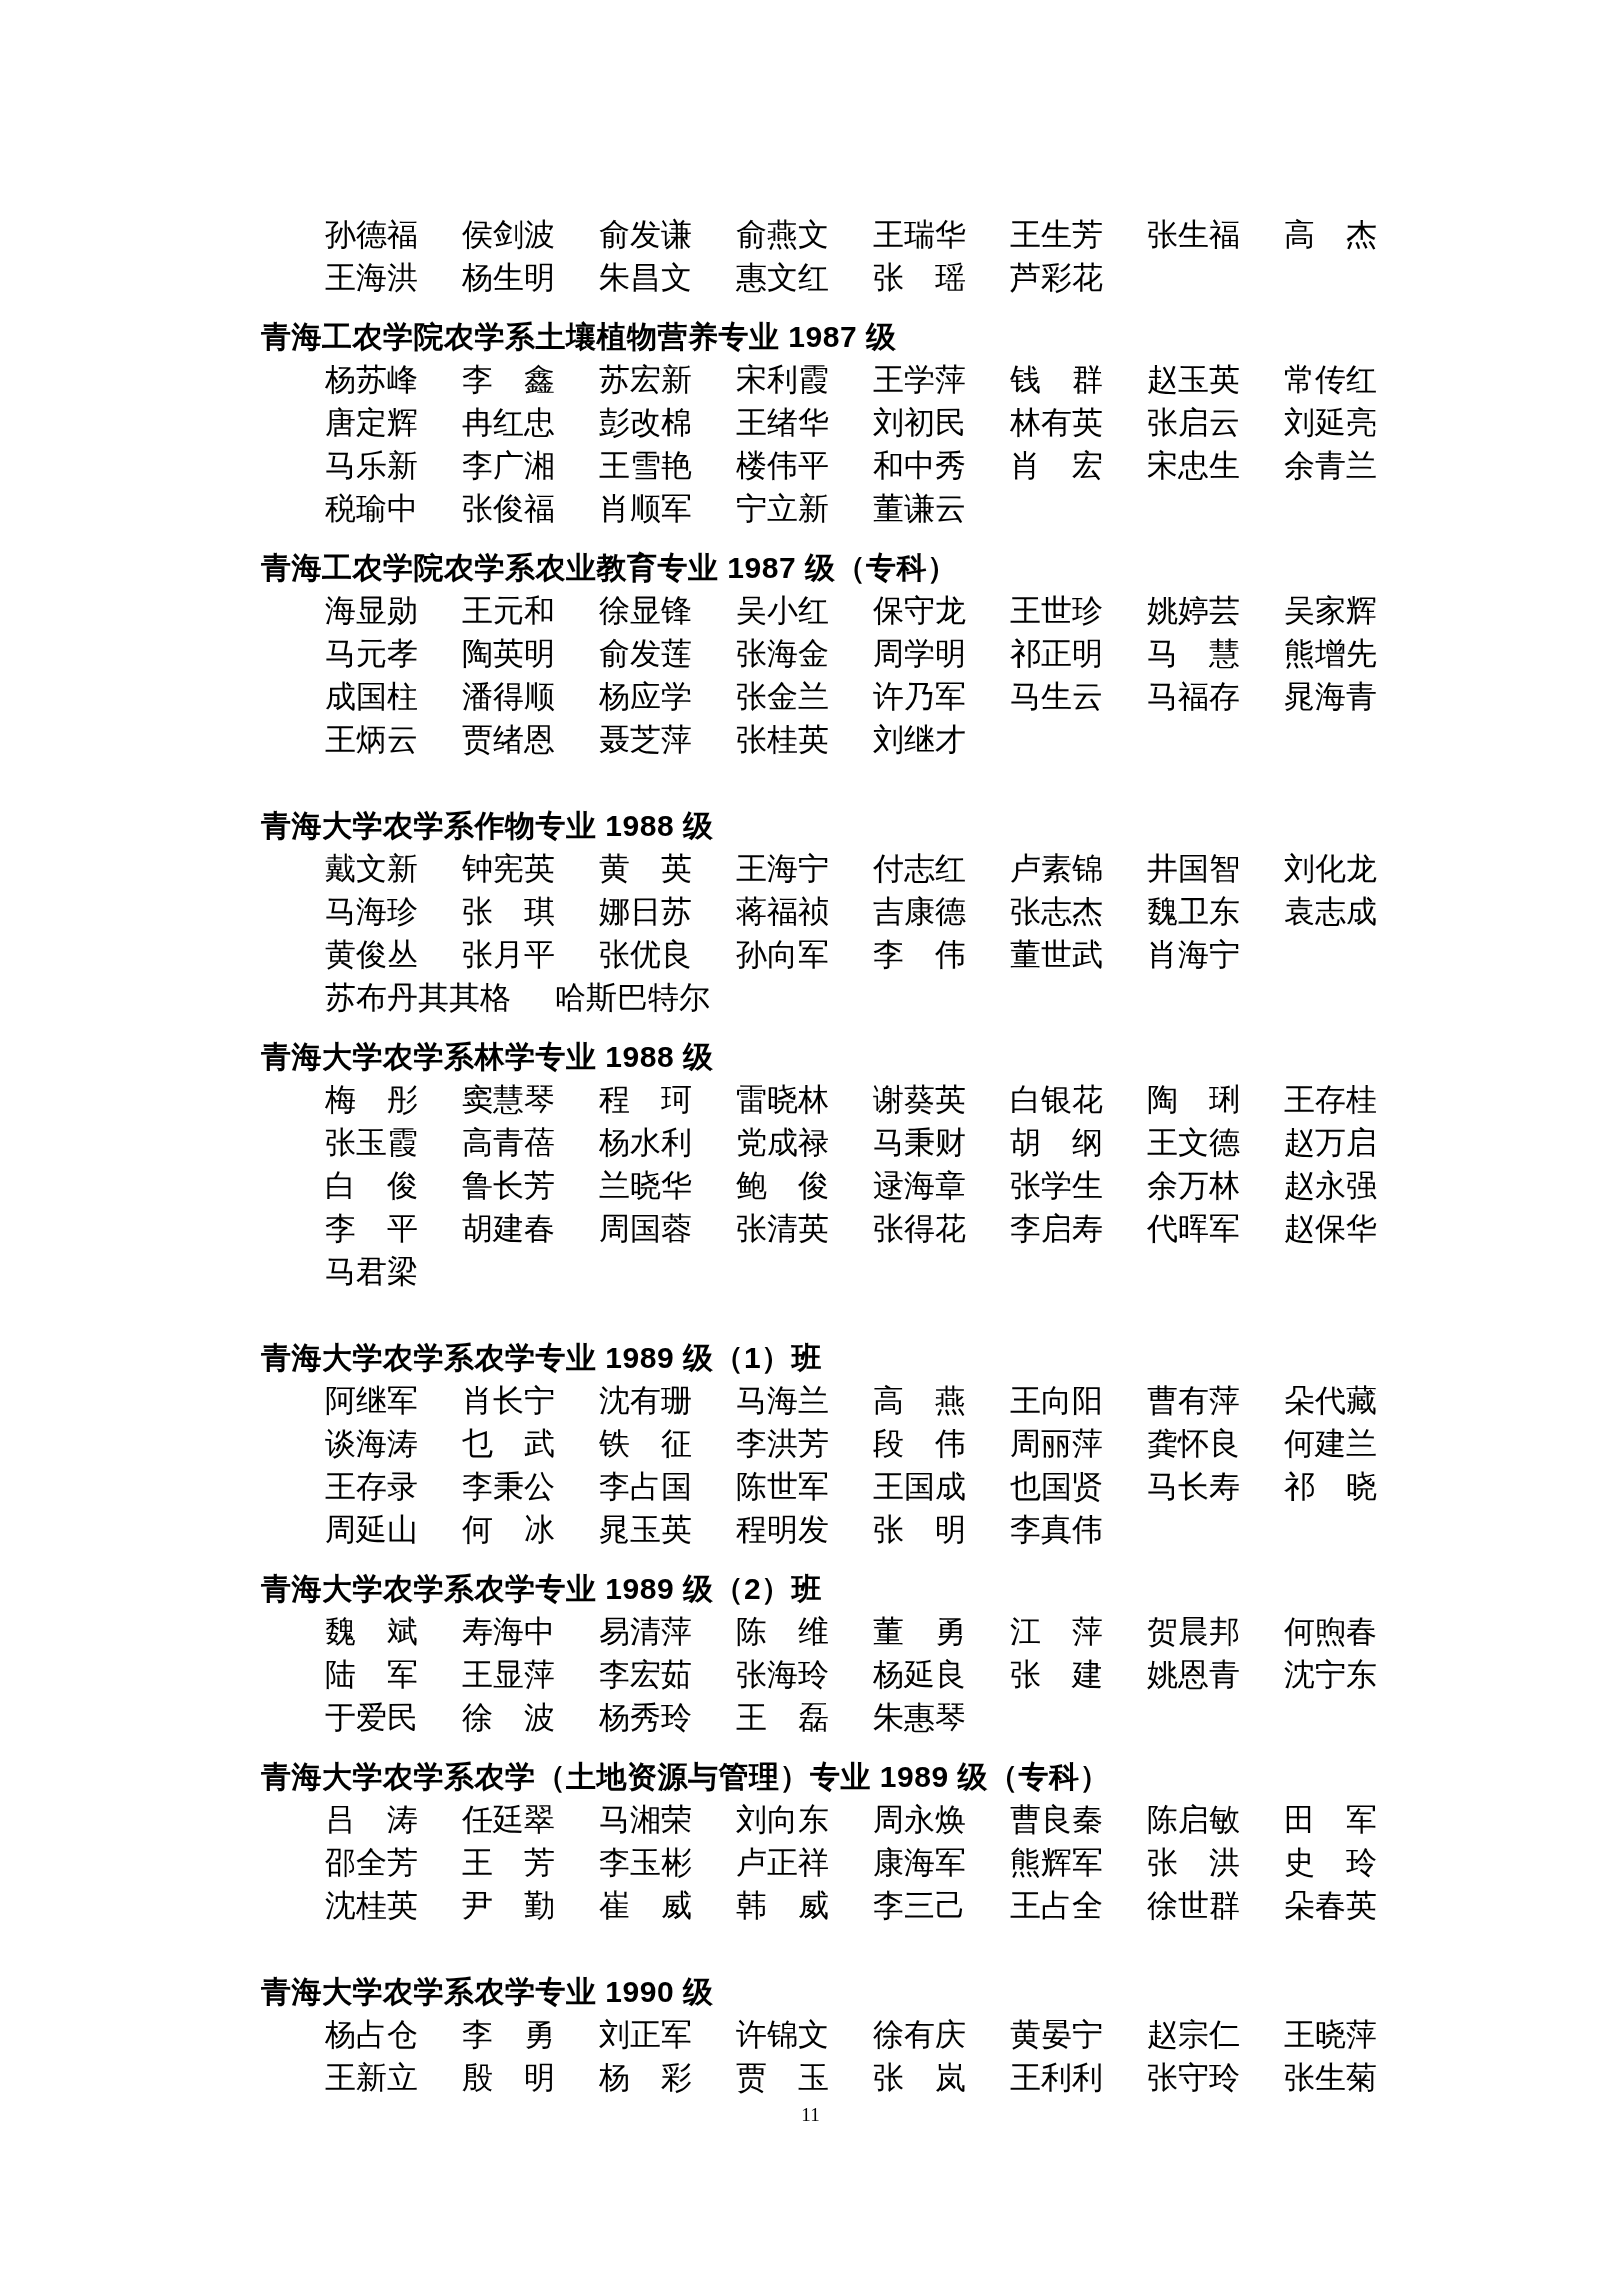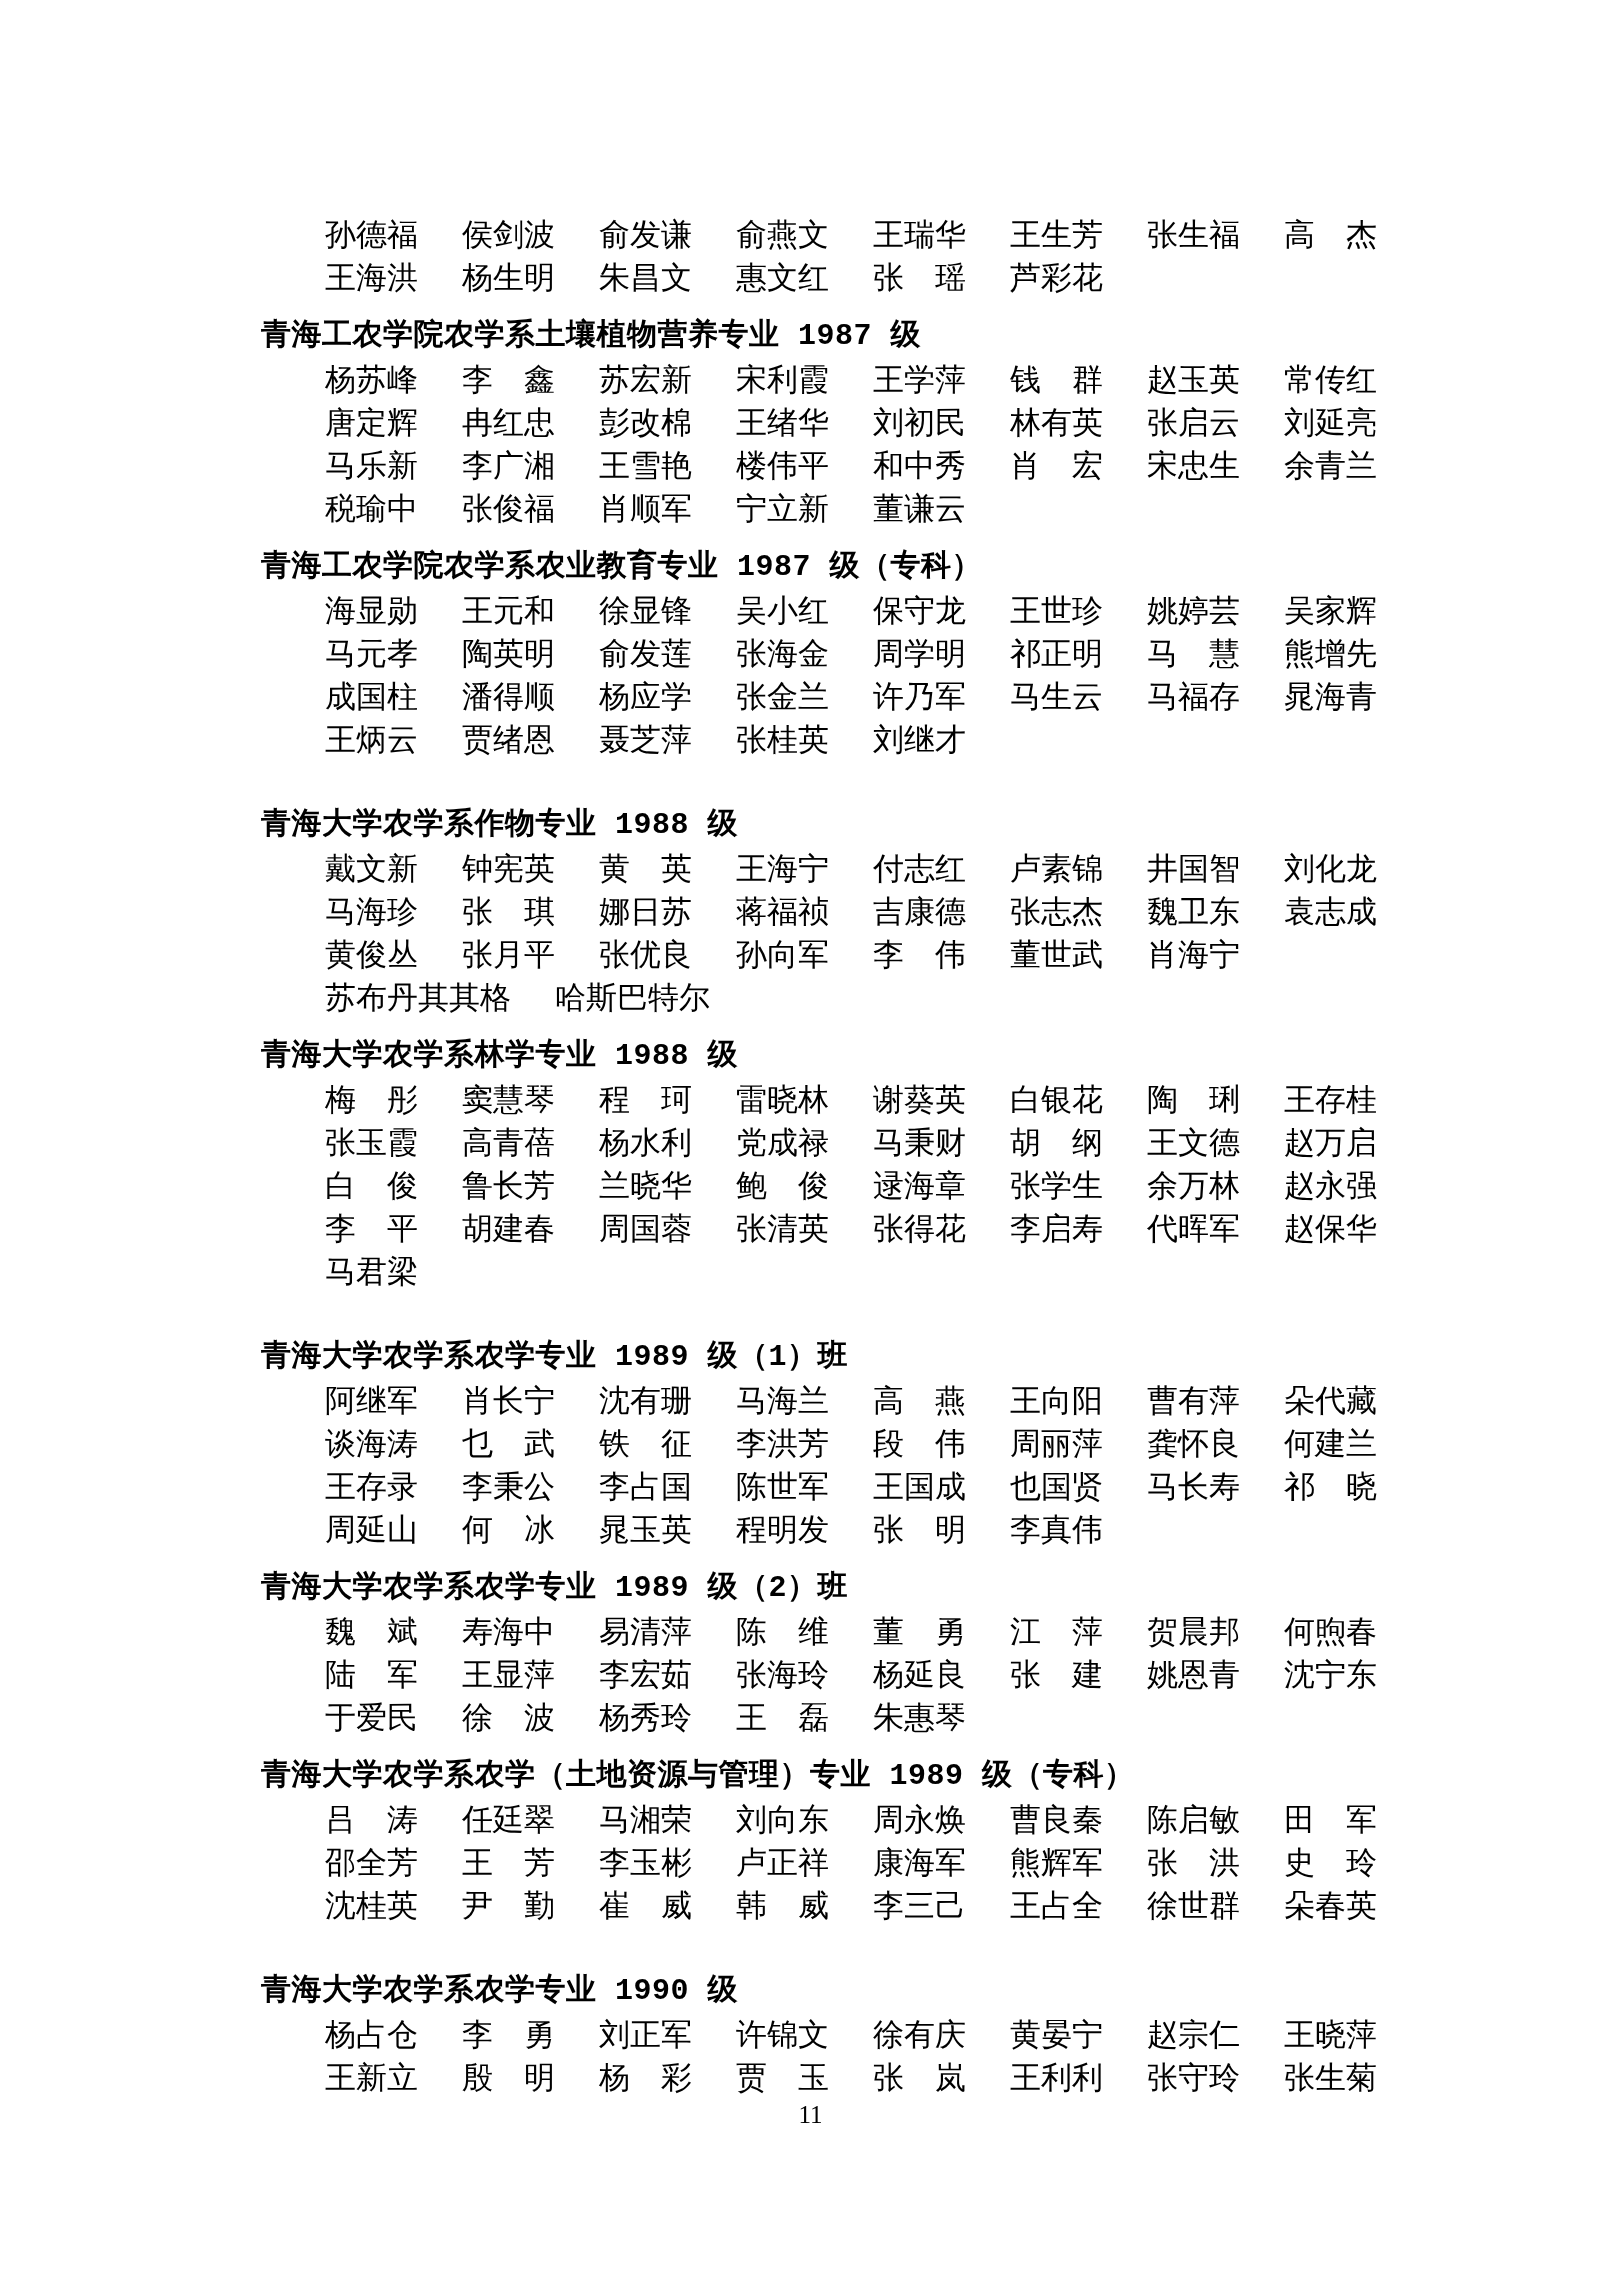--- a/index.html
+++ b/index.html
@@ -20,21 +20,21 @@
   .page {
     position: absolute;
     top: 197px;
     left: 245px;
     right: 118px;
   }
   .section { margin: 16px; }
   .section.gap-before { margin-top: 43px; }
   .heading {
     margin: 0;
-    font-family: Liberation Mono, monospace;
+    font-family: Liberation Sans, sans-serif;
     font-weight: 700;
     font-size: 30px;
     line-height: 43px;
     white-space: nowrap;
     letter-spacing: 0.5px;
   }
   .name-row {
     margin-left: 64px;
     line-height: 43px;
     white-space: nowrap;
@@ -43,21 +43,21 @@
     display: inline-block;
     margin-right: 44px;
   }
   .name:last-child { margin-right: 0; }
   .page-number {
     position: absolute;
     top: 2100px;
     left: 0;
     width: 1621px;
     text-align: center;
-    font-size: 25px;
+    font-size: 19px;
     line-height: 29px;
     font-family: "Liberation Serif", "DejaVu Serif", serif;
   }
 </style>
 </head>
 <body>
 
 <div class="page">
   <main id="roster">
       <section class="section">

